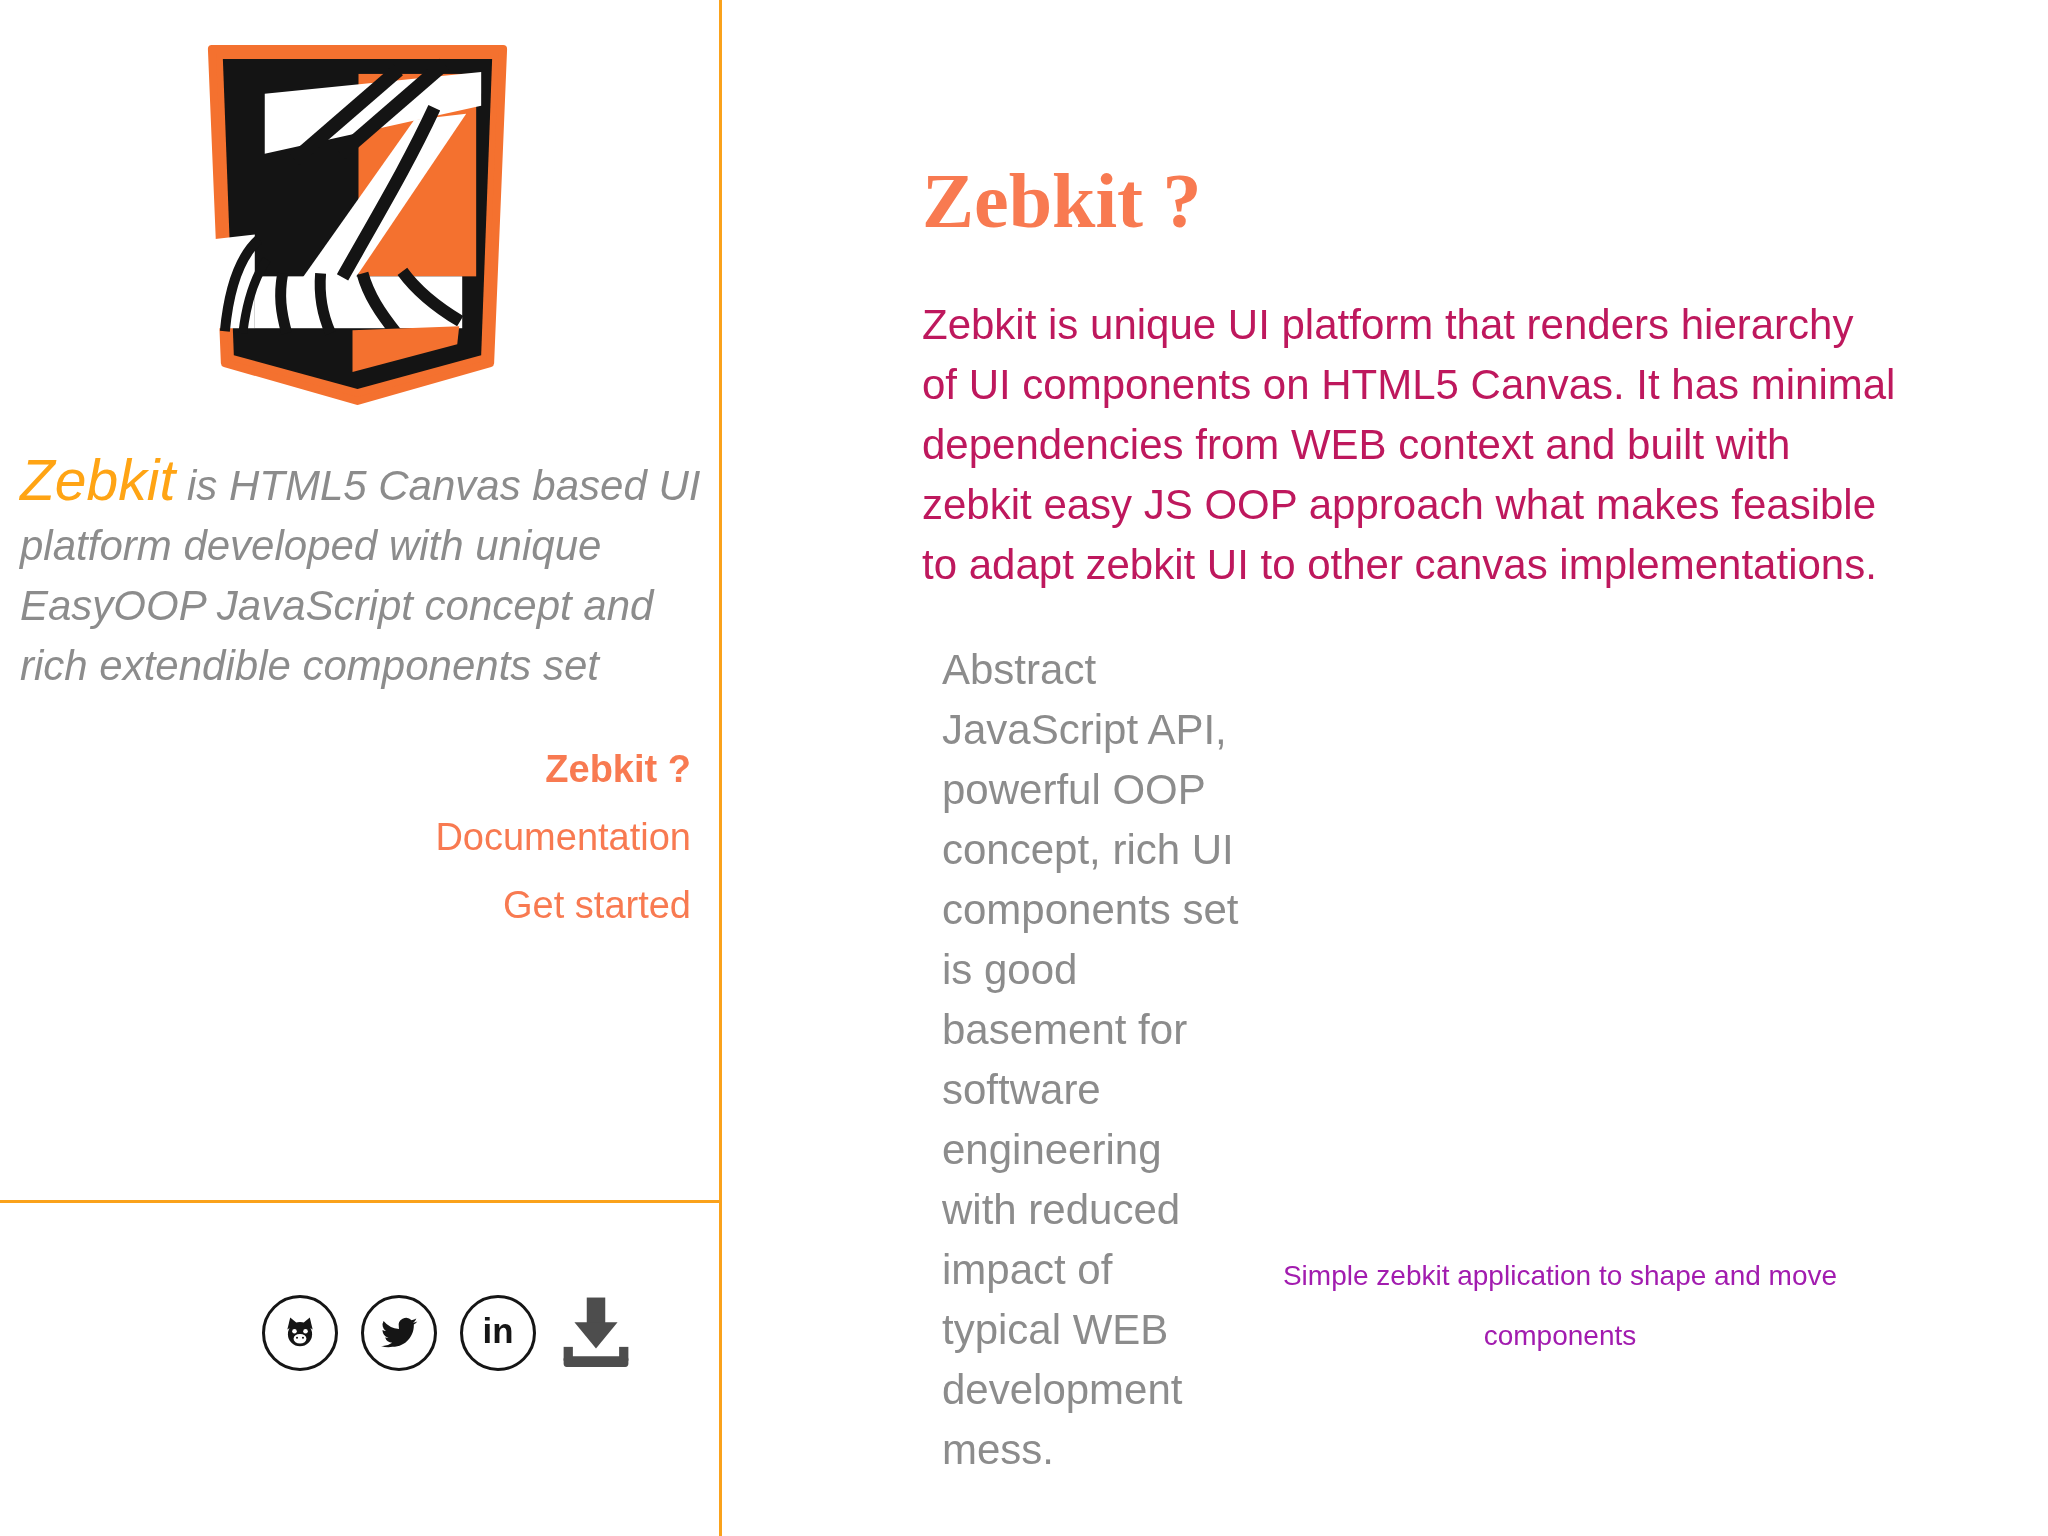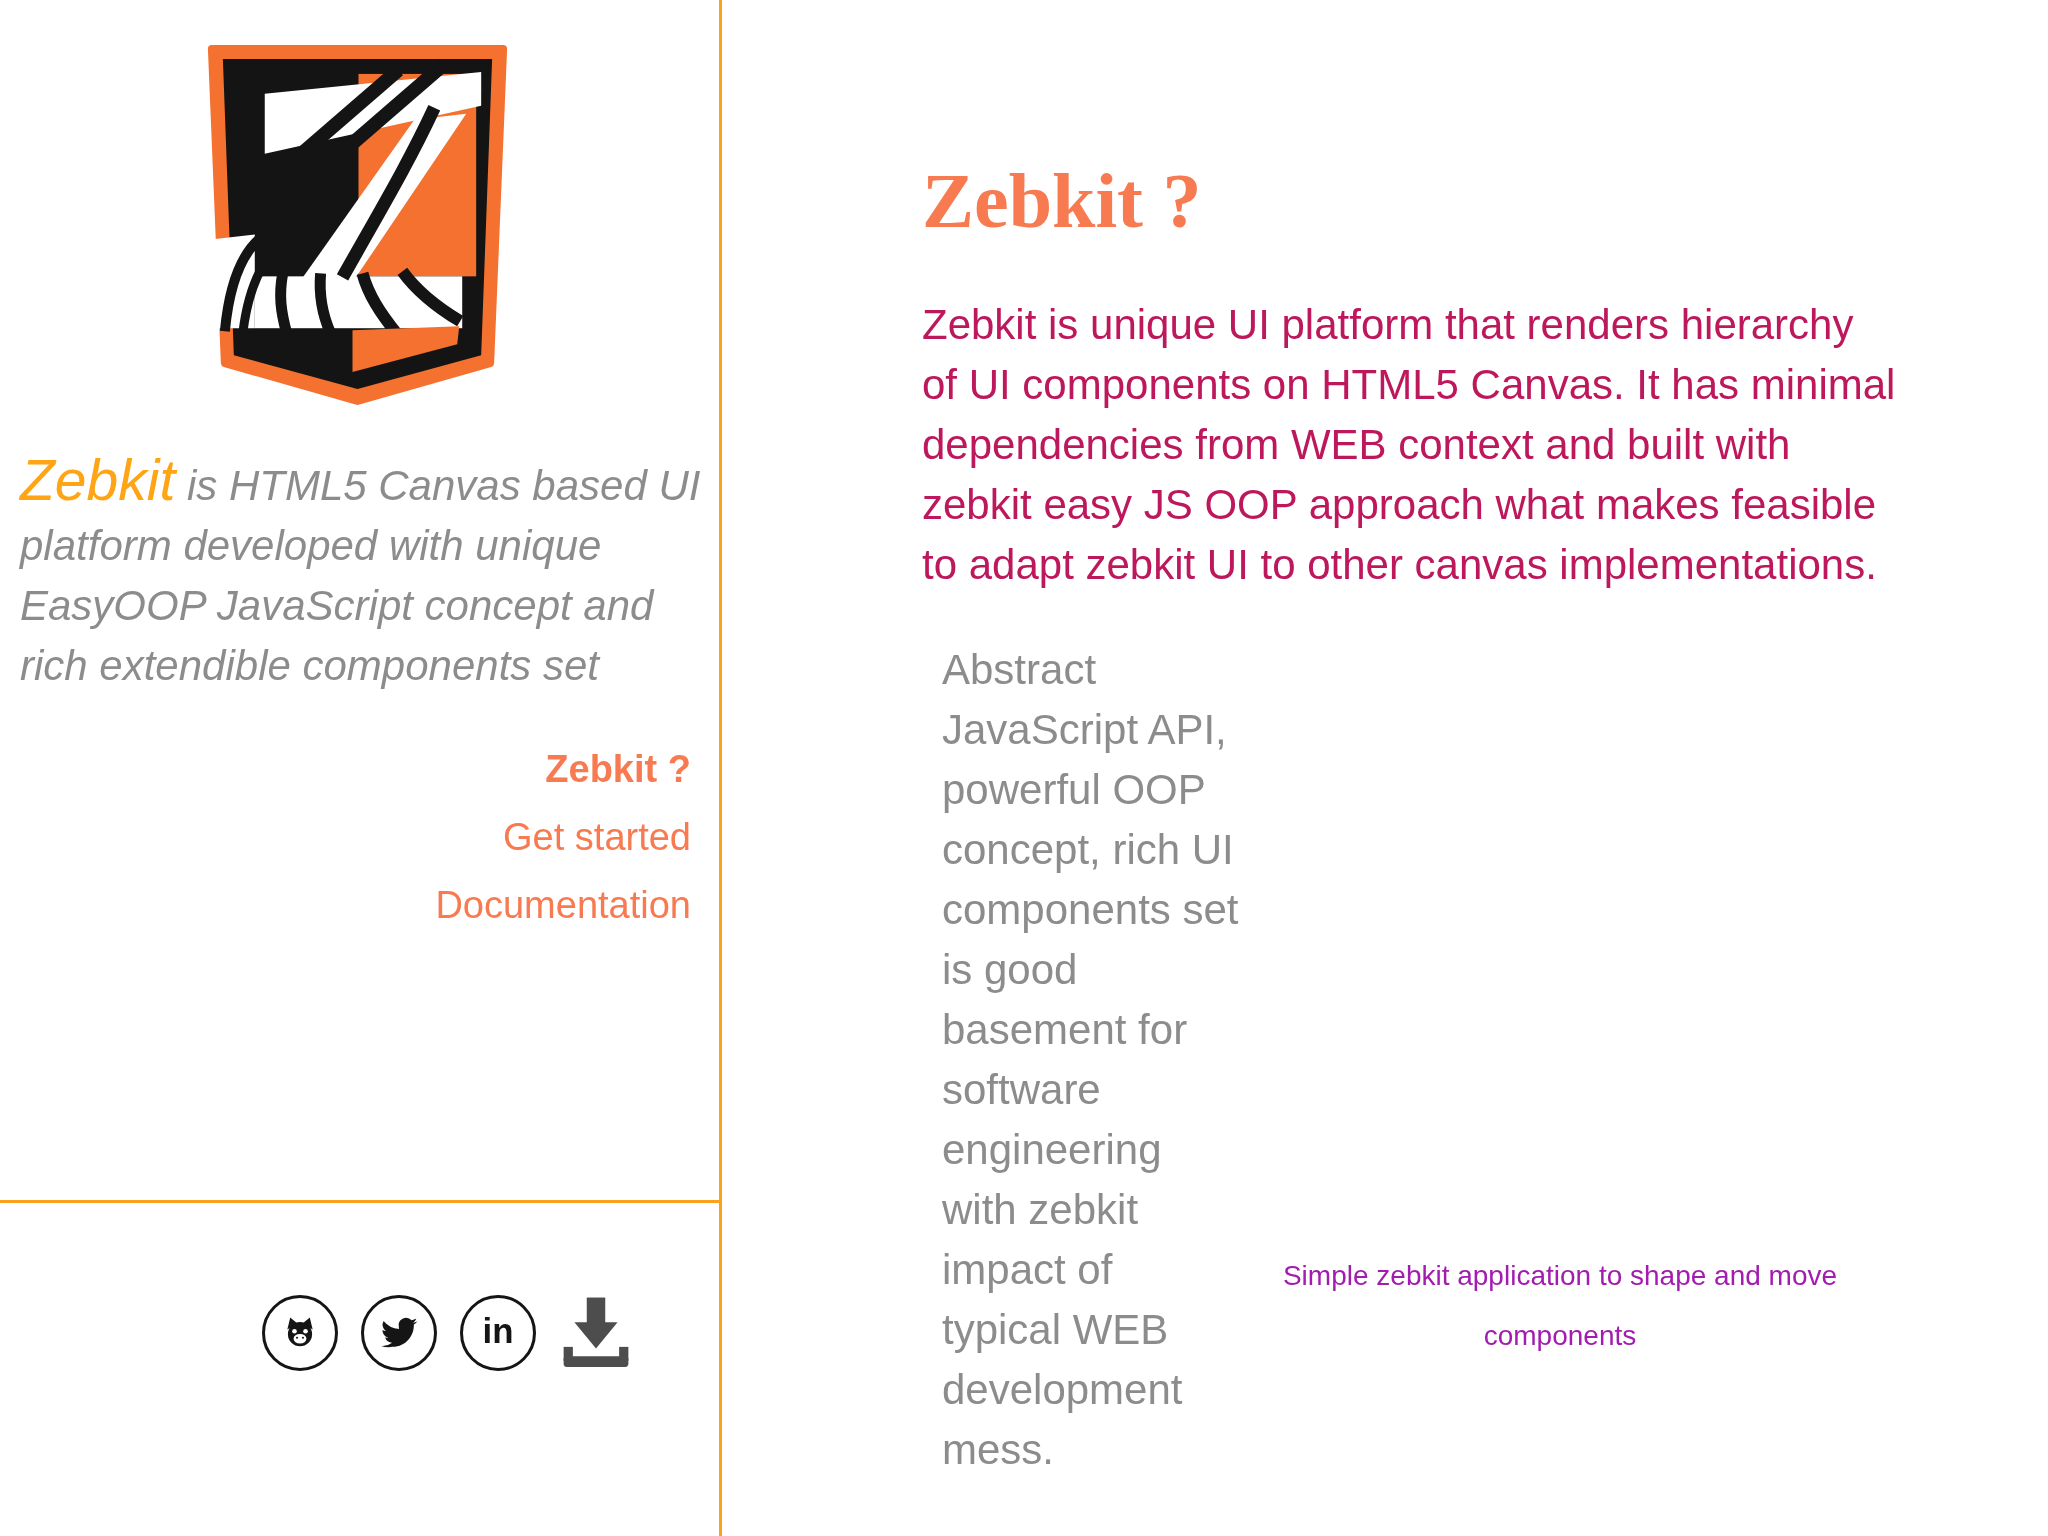--- a/index.html
+++ b/index.html
@@ -81,22 +81,22 @@
     </svg>
   </div>
 
   <p class="tagline"><span class="brand">Zebkit</span><span> is HTML5 Canvas based UI
 platform developed with unique
 EasyOOP JavaScript concept and
 rich extendible components set</span></p>
 
   <nav class="nav">
     <a class="active">Zebkit ?</a>
+    <a>Documentation</a>
     <a>Get started</a>
-    <a>Documentation</a>
   </nav>
 
   <div class="footer-line"></div>
 
 
   <div class="social">
     <a class="circle">
       <svg viewBox="-20 -20 40 40" width="46" height="46">
         <g fill="#151515">
           <circle cx="0" cy="1" r="10.5"></circle>
@@ -144,20 +144,20 @@
 to adapt zebkit UI to other canvas implementations.</p>
   <p class="features">Abstract
 JavaScript API,
 powerful OOP
 concept, rich UI
 components set
 is good
 basement for
 software
 engineering
-with zebkit
+with reduced
 impact of
 typical WEB
 development
 mess.</p>
   <p class="caption">Simple zebkit application to shape and move
 components</p>
 </main>
 
 </body></html>

